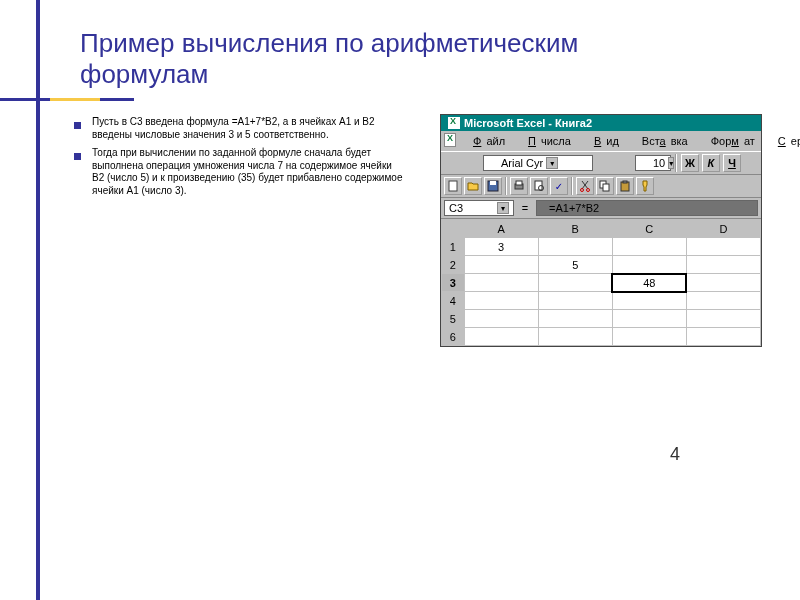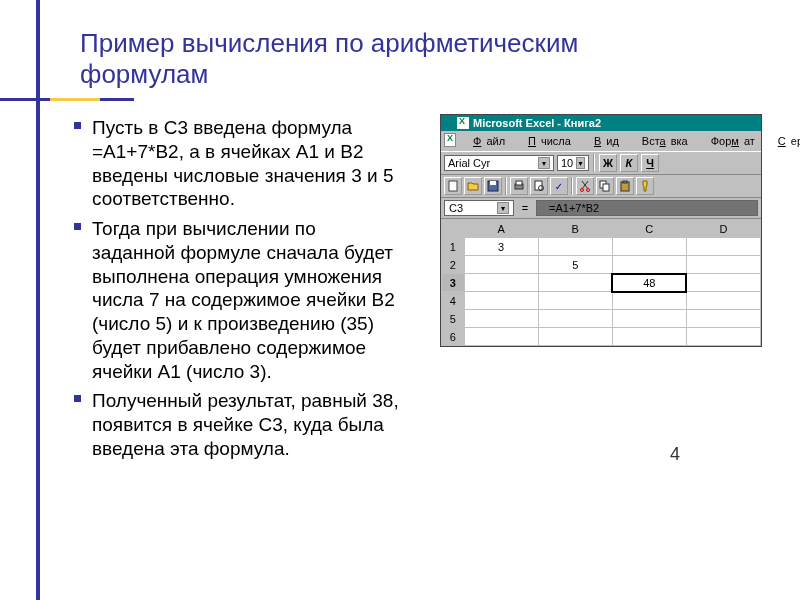--- a/index.html
+++ b/index.html
@@ -64,21 +64,21 @@
   .bullet-list {
     list-style: none;
     margin: 0;
     padding: 0;
   }
   
   .bullet-list li {
     position: relative;
     padding-left: 18px;
     margin-bottom: 6px;
-    font-size: 19px;
+    font-size: 10px;
     line-height: 1.25;
     color: #000;
   }
   
   .bullet-list li::before {
     content: '';
     position: absolute;
     left: 0;
     top: 6px;
     width: 7px;
@@ -104,21 +104,21 @@
     background: #c0c0c0;
     font-family: Tahoma, Arial, sans-serif;
     font-size: 11px;
   }
   
   .titlebar {
     display: flex;
     align-items: center;
     background: #008080;
     color: #fff;
-    padding: 2px 16px;
+    padding: 2px 7px;
     font-weight: bold;
     gap: 4px;
   }
   
   .excel-logo {
     width: 12px;
     height: 12px;
     background: #fff;
     position: relative;
   }
@@ -157,24 +157,25 @@
     background: #c0c0c0;
     border-top: 1px solid #fff;
     border-bottom: 1px solid #888;
     padding: 2px 3px;
     gap: 3px;
   }
   
   .combo {
     background: #fff;
     border: 1px solid #666;
-    padding: 1px 3px;
+    padding: 1px 17px;
     display: flex;
     align-items: center;
-    justify-content: space-between;
+    justify-content: flex-start;
+    margin-left: 39px;
   }
   .combo-font { width: 110px; }
   .combo-size { width: 32px; }
   .drop-arrow {
     width: 12px; height: 12px; background: #c0c0c0; border: 1px solid #888;
     display: flex; align-items: center; justify-content: center;
     margin-left: 3px;
   }
   .drop-arrow::after { content: '▾'; font-size: 8px; color: #000; }
   
@@ -276,21 +277,20 @@
   <div class="title-decoration">
     <div class="td-blue"></div>
     <div class="td-yellow"></div>
     <div class="td-blue2"></div>
   </div>
 
   <div class="body-area">
     <ul class="bullet-list">
       <li>Пусть в C3 введена формула =A1+7*B2, а в ячейках A1 и B2 введены числовые значения 3 и 5 соответственно.</li>
       <li>Тогда при вычислении по заданной формуле сначала будет выполнена операция умножения числа 7 на содержимое ячейки B2 (число 5) и к произведению (35) будет прибавлено содержимое ячейки A1 (число 3).</li>
-      <li>Полученный результат, равный 38, появится в ячейке C3, куда была введена эта формула.</li>
     </ul>
   </div>
 
   <div class="page-number">4</div>
 
   <div class="shadow"></div>
 
   <div class="excel-window">
     <div class="titlebar">
       <span class="excel-logo"></span>

